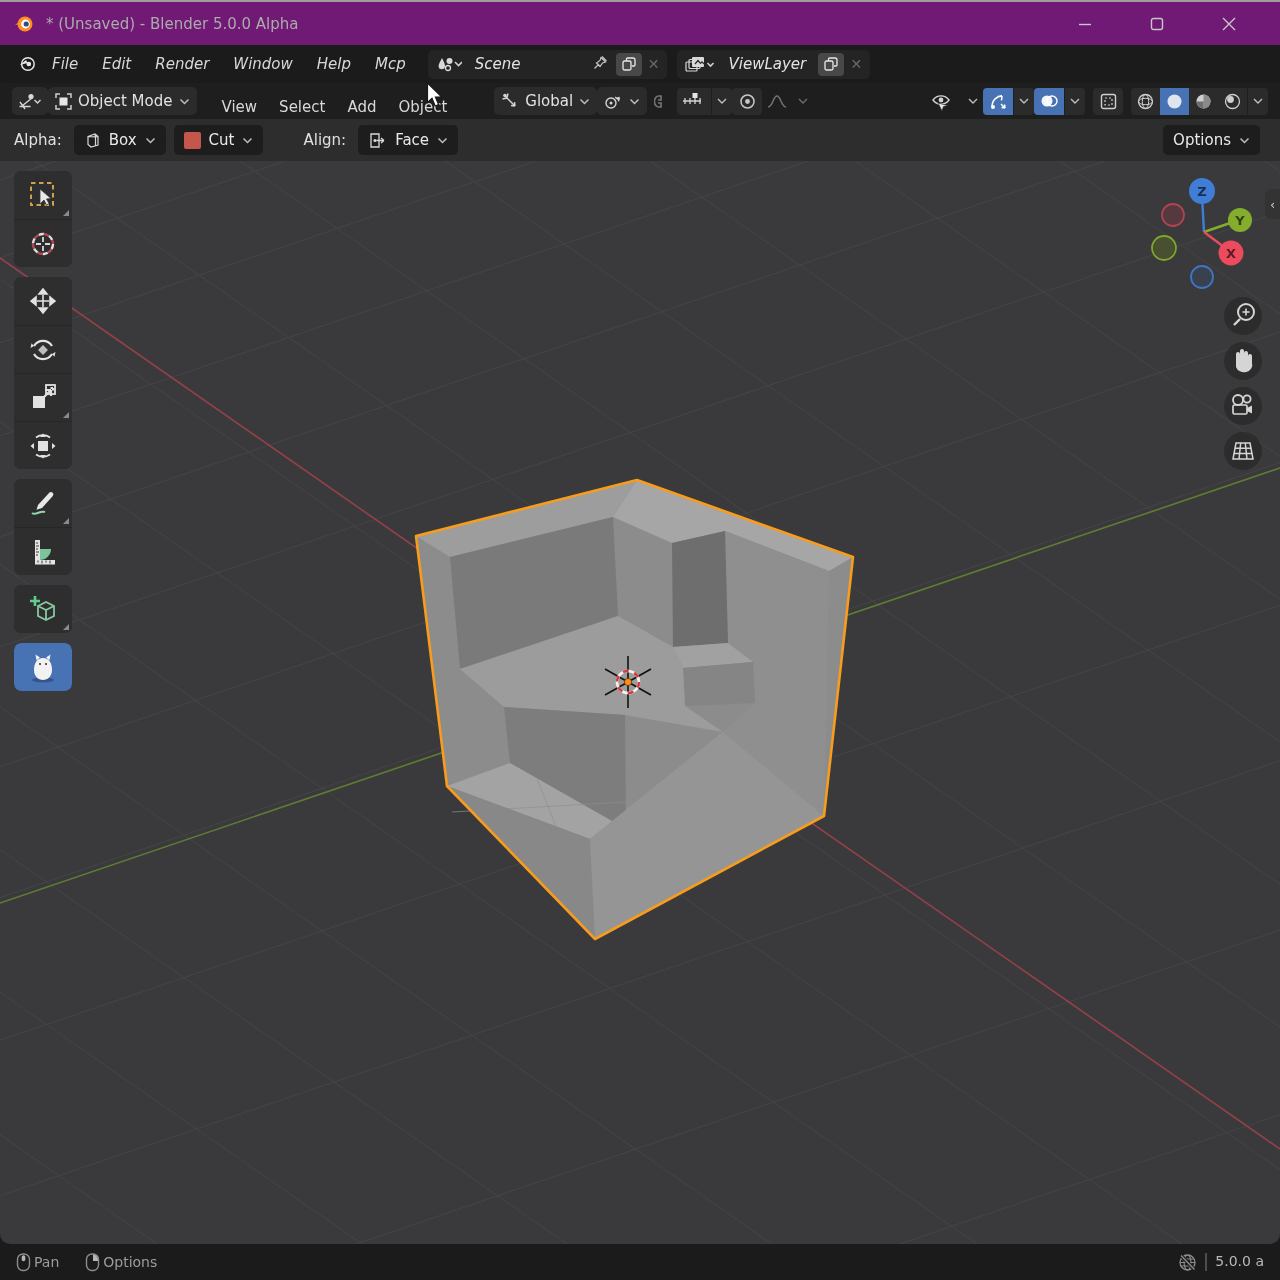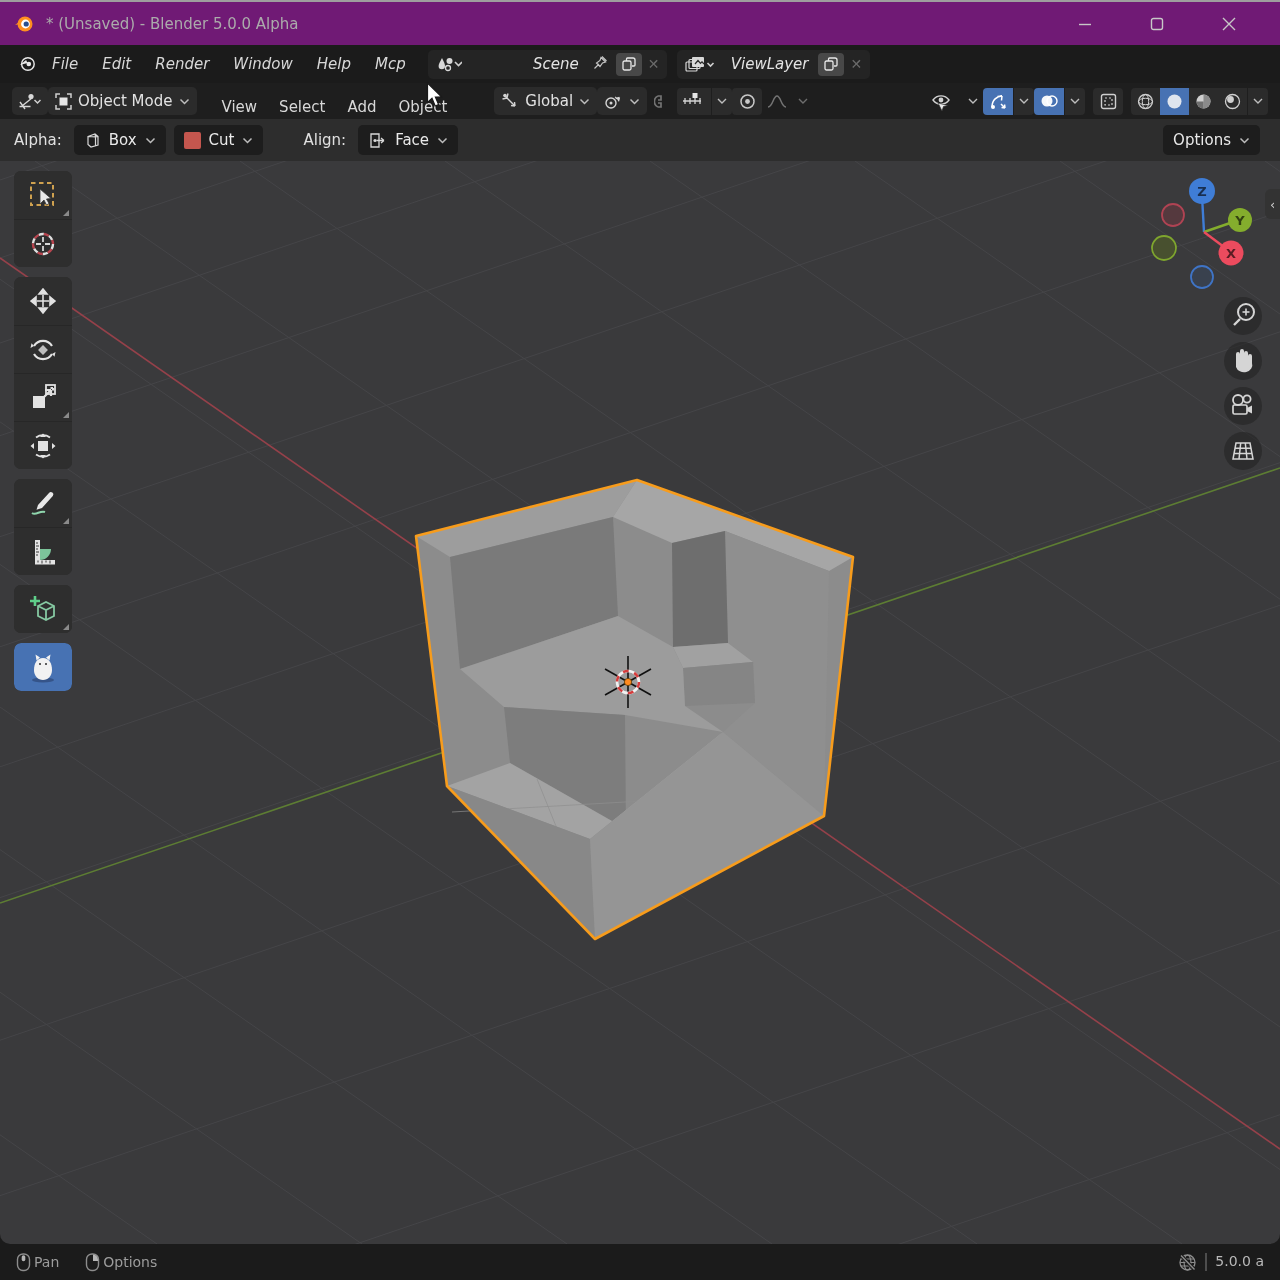--- a/index.html
+++ b/index.html
@@ -14,21 +14,21 @@
 
   
   .menubar { height:38px; background:#1b1b1b; display:flex; align-items:center; padding:0 10px; flex:none;font-style:italic; }
   .menu-item { color:#d8d8d8; font-size:15px; padding:5px 12px; border-radius:4px; }
   .tabs { display:flex; align-items:flex-end; margin-left:26px; height:100%; align-items:center; overflow:hidden; }
   .tab { font-size:15px; color:#9b9b9b; background:#242424; padding:6px 16px; border-radius:5px; margin-right:2px; white-space:nowrap; }
   .tab.active { background:#3d3d3d; color:#ffffff; }
   .tab.clipped { max-width:86px; overflow:hidden; }
   .idblock { display:flex; align-items:center; background:#242424; border-radius:5px; height:29px; margin-left:10px; }
   .idblock .icn { display:flex; align-items:center; padding:0 5px 0 8px; }
-  .idblock .val { color:#e3e3e3; font-size:15px; padding:0 8px; min-width:120px;text-align:right; }
+  .idblock .val { color:#e3e3e3; font-size:15px; padding:0 8px; min-width:120px; }
   .idblock .pin { padding:0 6px; }
   .mini-btn { background:#484848; border-radius:4px; width:26px; height:23px; display:flex; align-items:center; justify-content:center; margin:0 2px; }
   .dimx { color:#6a6a6a; font-size:14px; padding:0 8px 0 4px; }
 
   
   .vheader { height:36px; background:#1e1e1e; display:flex; align-items:center; padding:0 12px; flex:none; gap:0;justify-content:space-between; }
   .hbtn { background:#2b2b2b; border-radius:5px; height:28px; display:flex; align-items:center; gap:6px; padding:0 7px; color:#e2e2e2; font-size:15px; }
   .hmenu { color:#d8d8d8; font-size:15px; padding:0 11px;margin-top:12px; }
   .togglebtn { width:30px; height:27px; border-radius:4px 0 0 4px; background:#2b2b2b; display:flex; align-items:center; justify-content:center; }
   .togglebtn.blue { background:#4772b3; }

